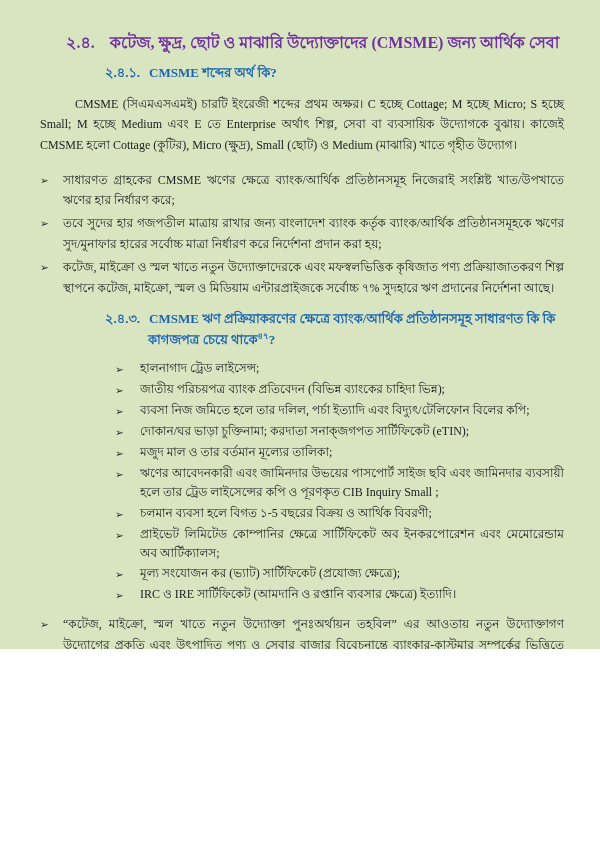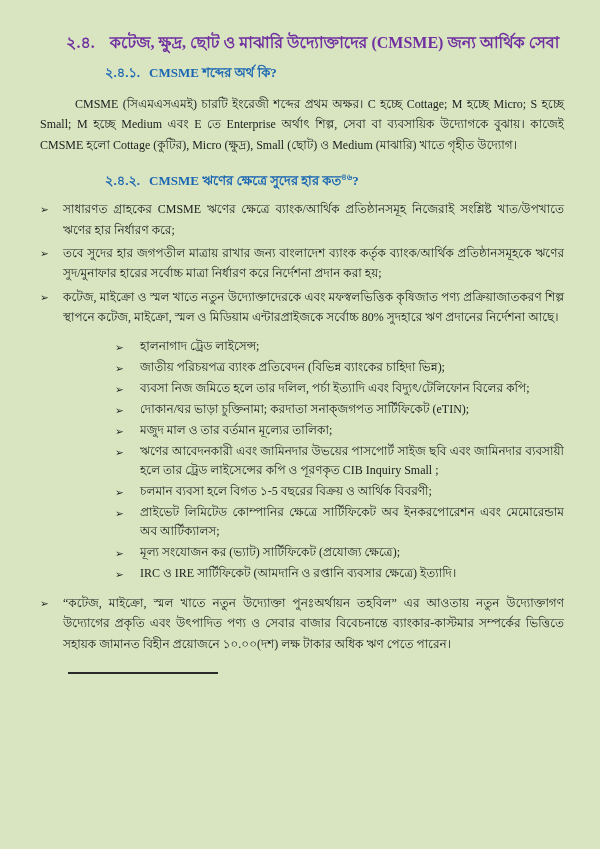--- a/index.html
+++ b/index.html
@@ -7,21 +7,21 @@
     --title: #7030a0;
     --heading: #1b66b2;
     --body: #222222;
     --footnote: #8e3f63;
     --divider: #2a2a2a;
   }
   * { box-sizing: border-box; }
   html, body { margin: 0; padding: 0; }
   .page {
     width: 600px;
-    height: 849px;
+    height: 649px;
     background: var(--bg);
     overflow: hidden;
     font-family: "Liberation Serif", "DejaVu Serif", serif;
     color: var(--body);
     padding: 32px 36px 0 40px;
   }
   .main-title {
     color: var(--title);
     font-weight: bold;
     font-size: 16px;
@@ -91,40 +91,40 @@
   </div>
 
   <section>
     <div class="sec-heading">
       <span class="h-num">২.৪.১.</span><span>CMSME শব্দের অর্থ কি?</span>
     </div>
     <p class="body-para indent">CMSME (সিএমএসএমই) চারটি ইংরেজী শব্দের প্রথম অক্ষর। C হচ্ছে Cottage; M হচ্ছে Micro; S হচ্ছে Small; M হচ্ছে Medium এবং E তে Enterprise অর্থাৎ শিল্প, সেবা বা ব্যবসায়িক উদ্যোগকে বুঝায়। কাজেই CMSME হলো Cottage (কুটির), Micro (ক্ষুদ্র), Small (ছোট) ও Medium (মাঝারি) খাতে গৃহীত উদ্যোগ।</p>
   </section>
 
   <section>
-    <div class="sec-heading">
-      <span class="h-num">২.৪.২.</span><span>CMSME ঋণের ক্ষেত্রে সুদের হার কত</span><span class="sup">৪৬</span><span>?</span>
-    </div>
     <div class="bullets">
       <div class="bullet">
         <span class="arrow">➢</span>
         <span class="btext">সাধারণত গ্রাহকের CMSME ঋণের ক্ষেত্রে ব্যাংক/আর্থিক প্রতিষ্ঠানসমূহ নিজেরাই সংশ্লিষ্ট খাত/উপখাতে ঋণের হার নির্ধারণ করে;</span>
       </div>
       <div class="bullet">
         <span class="arrow">➢</span>
-        <span class="btext">তবে সুদের হার জগপতীল মাত্রায় রাখার জন্য বাংলাদেশ ব্যাংক কর্তৃক ব্যাংক/আর্থিক প্রতিষ্ঠানসমূহকে ঋণের সুদ/মুনাফার হারের সর্বোচ্চ মাত্রা নির্ধারণ করে নির্দেশনা প্রদান করা হয়;</span>
+        <span class="btext">তবে সুদের হার গজপতীল মাত্রায় রাখার জন্য বাংলাদেশ ব্যাংক কর্তৃক ব্যাংক/আর্থিক প্রতিষ্ঠানসমূহকে ঋণের সুদ/মুনাফার হারের সর্বোচ্চ মাত্রা নির্ধারণ করে নির্দেশনা প্রদান করা হয়;</span>
       </div>
       <div class="bullet">
         <span class="arrow">➢</span>
-        <span class="btext">কটেজ, মাইক্রো ও স্মল খাতে নতুন উদ্যোক্তাদেরকে এবং মফস্বলভিত্তিক কৃষিজাত পণ্য প্রক্রিয়াজাতকরণ শিল্প স্থাপনে কটেজ, মাইক্রো, স্মল  ও মিডিয়াম এন্টারপ্রাইজকে সর্বোচ্চ 80% সুদহারে ঋণ প্রদানের নির্দেশনা আছে।</span>
+        <span class="btext">কটেজ, মাইক্রো ও স্মল খাতে নতুন উদ্যোক্তাদেরকে এবং মফস্বলভিত্তিক কৃষিজাত পণ্য প্রক্রিয়াজাতকরণ শিল্প স্থাপনে কটেজ, মাইক্রো, স্মল  ও মিডিয়াম এন্টারপ্রাইজকে সর্বোচ্চ ৭% সুদহারে ঋণ প্রদানের নির্দেশনা আছে।</span>
       </div>
     </div>
   </section>
 
   <section>
+    <div class="sec-heading">
+      <span class="h-num">২.৪.৩.</span><span>CMSME ঋণ প্রক্রিয়াকরণের ক্ষেত্রে ব্যাংক/আর্থিক প্রতিষ্ঠানসমূহ সাধারণত কি কি কাগজপত্র চেয়ে থাকে</span><span class="sup">৪৭</span><span>?</span>
+    </div>
     <div class="sub-bullets">
       <div class="bullet">
         <span class="arrow">➢</span>
         <span class="btext">হালনাগাদ ট্রেড লাইসেন্স;</span>
       </div>
       <div class="bullet">
         <span class="arrow">➢</span>
         <span class="btext">জাতীয় পরিচয়পত্র ব্যাংক প্রতিবেদন (বিভিন্ন ব্যাংকের চাহিদা ভিন্ন);</span>
       </div>
       <div class="bullet">

